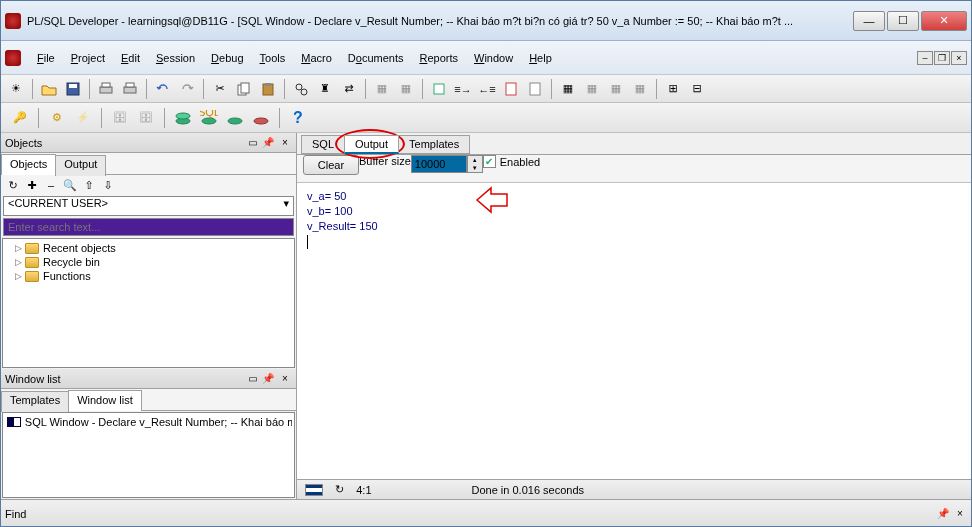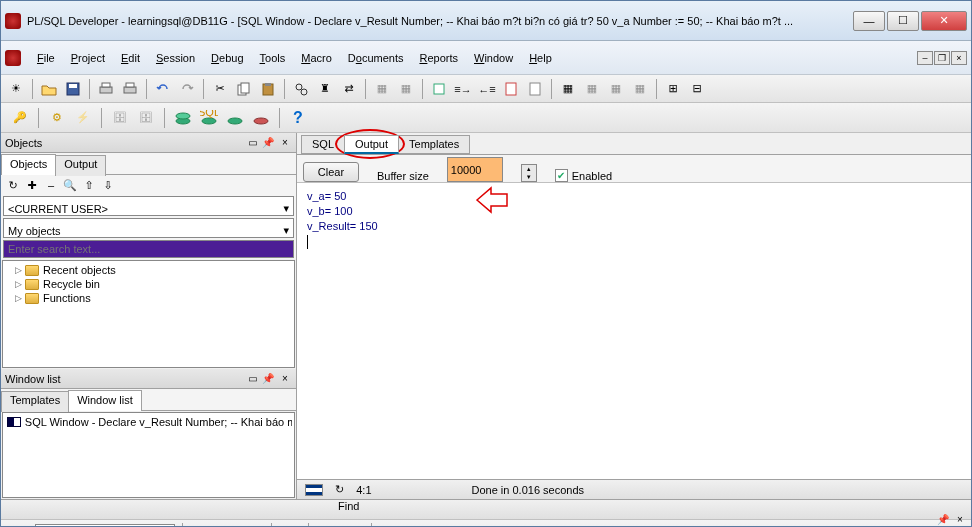--- a/index.html
+++ b/index.html
@@ -23,45 +23,45 @@
 .main { display: flex; height: 366px; }
 .left-panel { width: 296px; background: #f0f0f0; border-right: 1px solid #a0a0a0; display: flex; flex-direction: column; }
 .panel-hdr { height: 20px; background: linear-gradient(#e8e8e8,#d8d8d8); border-bottom: 1px solid #a0a0a0; display: flex; align-items: center; padding: 0 4px; font-size: 11px; }
 .panel-hdr .pin-btns { margin-left: auto; display: flex; gap: 2px; }
 .pin-btn { width: 14px; height: 14px; cursor: pointer; display: flex; align-items: center; justify-content: center; font-size: 10px; }
 .sub-tabs { height: 22px; display: flex; background: #f4f4f4; border-bottom: 1px solid #a0a0a0; }
 .sub-tab { padding: 3px 8px; border: 1px solid #a0a0a0; border-bottom: none; background: #fff; margin-right: -1px; cursor: pointer; position: relative; top: 1px; }
 .sub-tab.inactive { background: #e8e8e8; top: 2px; padding-top: 2px; }
 .mini-tb { height: 20px; display: flex; align-items: center; padding: 0 4px; gap: 3px; background: #f4f4f4; }
 .mini-btn { width: 16px; height: 16px; cursor: pointer; display: flex; align-items: center; justify-content: center; font-size: 11px; }
-.combo { width: 100%; height: 20px; background: #fff; border: 1px solid #888; padding: 0 4px; display: flex; align-items: flex-end; cursor: pointer; position: relative; }
+.combo { width: 100%; height: 20px; background: #fff; border: 1px solid #888; padding: 0 4px; display: flex; align-items: flex-start; cursor: pointer; position: relative; }
 .combo::after { content: "▾"; position: absolute; right: 4px; }
 .combo-row { padding: 1px 2px; background: #f4f4f4; }
 .search-input { width: 100%; height: 18px; border: 1px solid #888; padding: 0 4px; color: #888; background: #4c1d95; }
 .tree { flex: 1; background: #fff; border: 1px solid #888; margin: 1px; overflow: auto; padding: 2px; }
 .tree-item { display: flex; align-items: center; padding: 1px 0 1px 10px; cursor: pointer; }
 .tree-exp { width: 10px; color: #666; font-size: 9px; }
 .folder-icon { width: 14px; height: 11px; background: linear-gradient(#ffd870,#e0b040); border: 1px solid #c09020; border-radius: 1px; margin-right: 4px; }
 .right-panel { flex: 1; display: flex; flex-direction: column; background: #fff; }
 .right-tabs { height: 22px; display: flex; background: #f0f0f0; border-bottom: 1px solid #a0a0a0; padding-left: 4px; padding-top: 2px; }
 .r-tab { padding: 2px 10px; border: 1px solid #a0a0a0; background: #e8e8e8; cursor: pointer; margin-right: -1px; }
 .r-tab.active { background: #fff; border-bottom: 2px solid #0369a1; position: relative; z-index: 1; }
-.output-bar { height: 28px; display: flex; align-items: flex-end; padding: 0 6px; gap: 18px; border-bottom: 1px solid #c0c0c0; background: #f4f4f4; }
+.output-bar { height: 28px; display: flex; align-items: flex-start; padding: 0 6px; gap: 0; border-bottom: 1px solid #c0c0c0; background: #f4f4f4; }
 .clear-btn { width: 56px; height: 20px; background: linear-gradient(#f8f8f8,#e0e0e0); border: 1px solid #888; border-radius: 3px; cursor: pointer; }
-.buffer-input { width: 56px; height: 25px; border: 1px solid #888; padding: 0 3px; background: #fdba74; }
+.buffer-input { width: 56px; height: 18px; border: 1px solid #888; padding: 0 3px; background: #0369a1; }
 .spinner { width: 16px; height: 18px; border: 1px solid #888; display: flex; flex-direction: column; }
 .spinner div { flex: 1; font-size: 6px; display: flex; align-items: center; justify-content: center; background: #e8e8e8; cursor: pointer; }
 .chk { display: flex; align-items: center; gap: 4px; cursor: pointer; }
 .chkbox { width: 13px; height: 13px; border: 1px solid #888; background: #fff; display: flex; align-items: center; justify-content: center; color: #2a6; font-size: 10px; }
 .output-text { flex: 1; background: #fff; padding: 6px 10px; font-family: 'Courier New', monospace; font-size: 13px; color: #000080; white-space: pre; position: relative; }
 .caret { display: inline-block; width: 1px; height: 14px; background: #000; vertical-align: text-bottom; }
 .arrow-annot { position: absolute; left: 178px; top: 2px; color: #d00; }
 .status-bar { height: 20px; background: linear-gradient(#f0f0f0,#e0e0e0); border-top: 1px solid #a0a0a0; display: flex; align-items: center; padding: 0 8px; gap: 12px; font-size: 11px; }
 .flag { width: 18px; height: 12px; display: inline-block; background: linear-gradient(#003580 33%,#fff 33% 66%,#003580 66%); border: 1px solid #888; }
-.find-bar { height: 20px; background: linear-gradient(#f0f0f0,#e0e0e0); border-top: 1px solid #a0a0a0; display: flex; align-items: center; padding: 0 4px; flex-direction: column; }
+.find-bar { height: 28px; background: linear-gradient(#f0f0f0,#e0e0e0); border-top: 1px solid #a0a0a0; display: flex; align-items: center; padding: 0 4px; }
 .find-label { width: 296px; }
 .find-tools { height: 26px; background: linear-gradient(#f4f4f4,#e4e4e4); border-top: 1px solid #c0c0c0; display: flex; align-items: center; padding: 0 8px; gap: 4px; }
 .ellipse-annot { position: absolute; border: 2px solid #d00; border-radius: 50%; pointer-events: none; }
 svg { display: block; }
 </style>
 </head>
 <body>
 
 <div class="titlebar">
   <div class="app-icon"></div>
@@ -241,25 +241,20 @@
       <div class="mini-btn">–</div>
       <div class="mini-btn">🔍</div>
       <div class="mini-btn">⇧</div>
       <div class="mini-btn">⇩</div>
     </div>
     <div class="combo-row">
         <div class="combo">
           <span>&lt;CURRENT USER&gt;</span>
         </div>
       </div>
-    <div class="combo-row">
-        <div class="combo">
-          <span>My objects</span>
-        </div>
-      </div>
     <div class="combo-row"><input class="search-input" placeholder="Enter search text..." style=""></div>
     <div class="tree">
       <div class="tree-item">
           <span class="tree-exp">▷</span>
           <span class="folder-icon"></span>
           <span>Recent objects</span>
         </div>
       <div class="tree-item">
           <span class="tree-exp">▷</span>
           <span class="folder-icon"></span>

